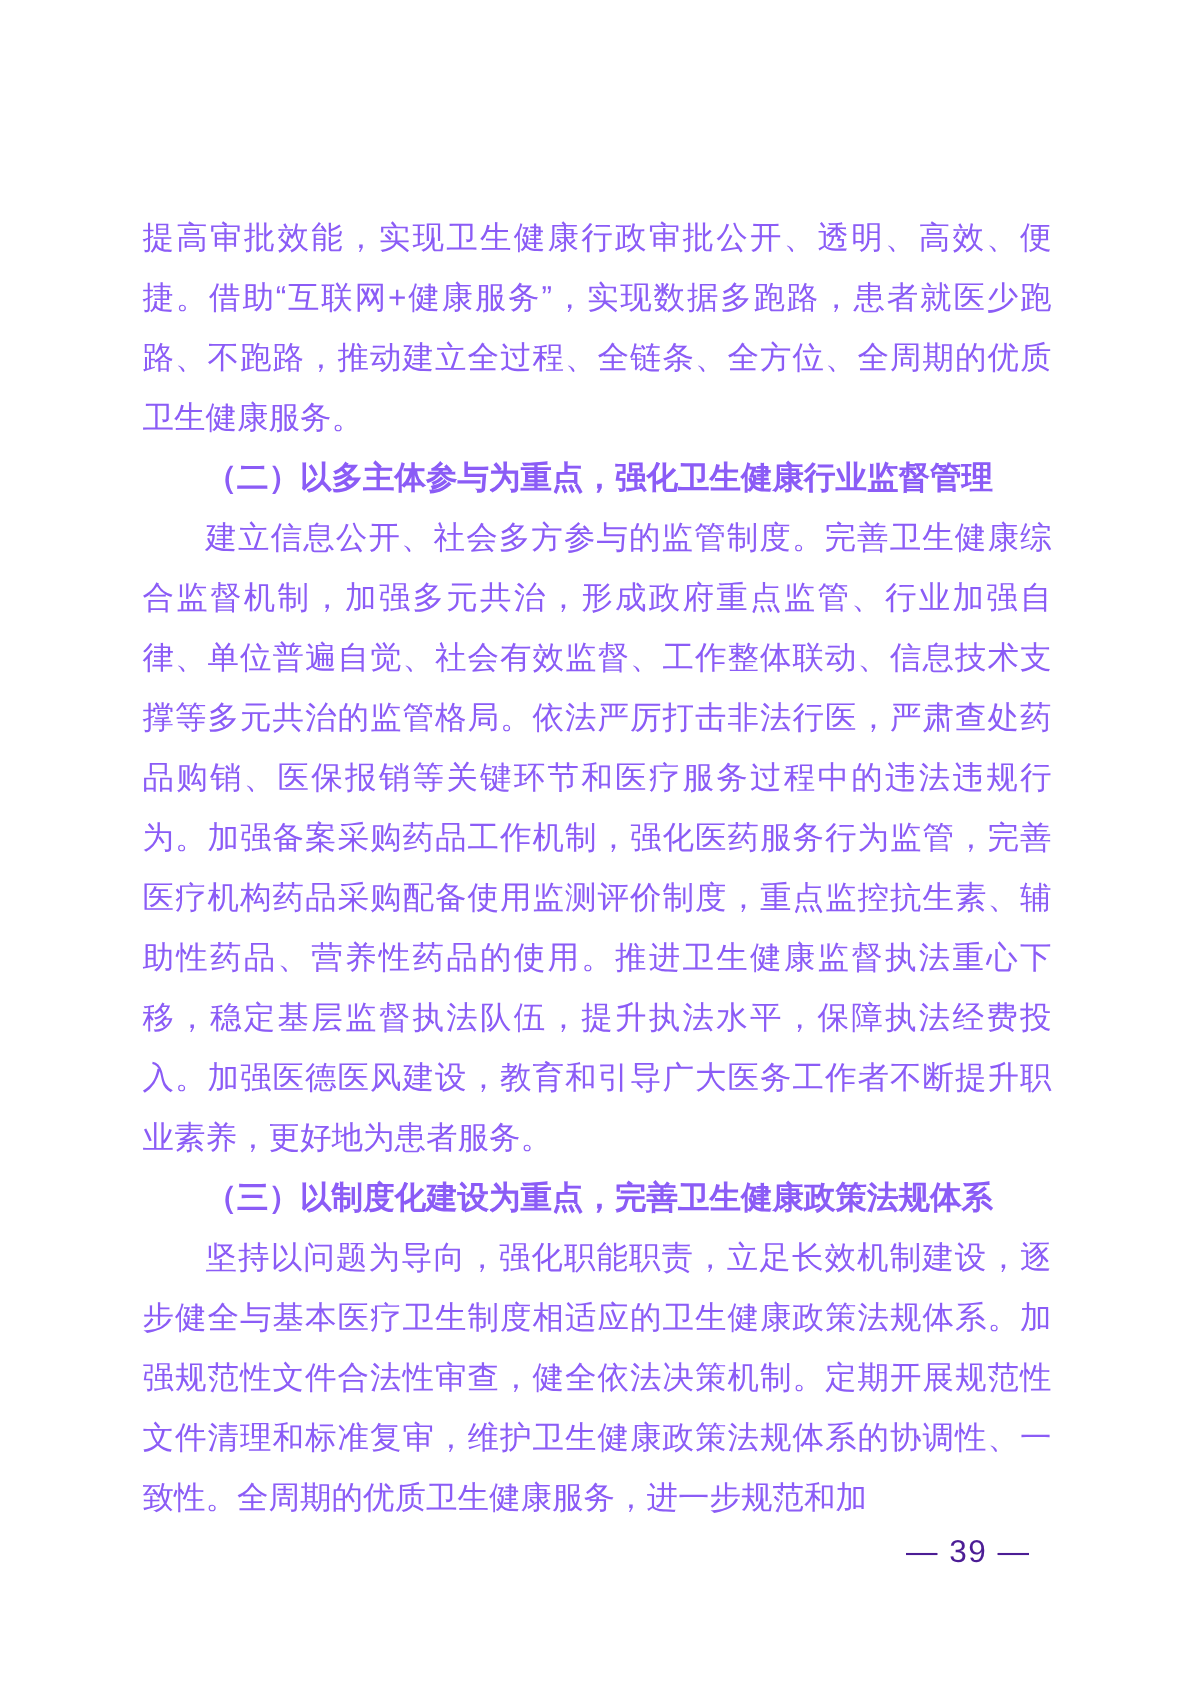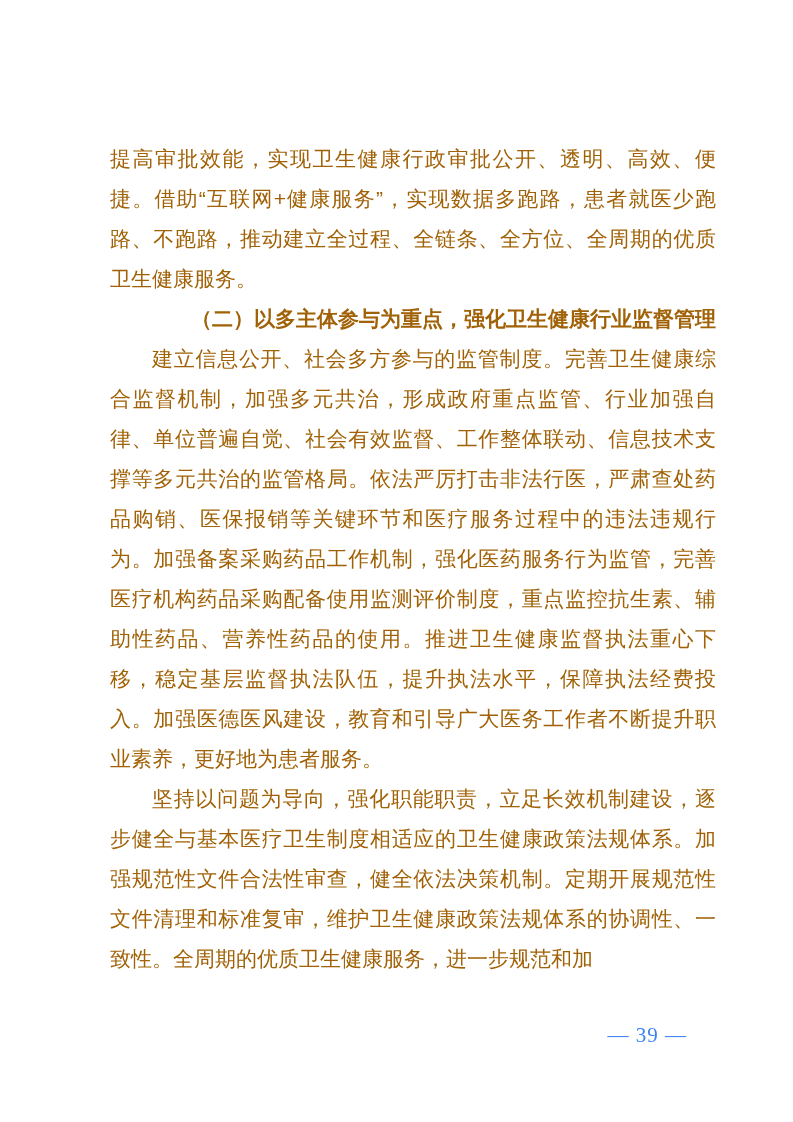--- a/index.html
+++ b/index.html
@@ -13,62 +13,62 @@
     height: 1122px;
     background: #ffffff;
     overflow: hidden;
     font-family: "Liberation Sans", sans-serif;
   }
   .content {
     position: absolute;
     left: 95px;
     top: 139px;
     width: 606px;
-    color: #a16207;
+    color: #8b5cf6;
     font-size: 21px;
     line-height: 40px;
     text-align: justify;
     text-justify: inter-character;
-    margin-left: 15px;
   }
   .content p {
     margin: 0;
     padding: 0;
     text-indent: 2em;
   }
   .content p.continued {
     text-indent: 0;
   }
   .content p.heading {
     font-weight: bold;
-    text-align: right;
+    text-align: left;
   }
   .page-footer {
     position: absolute;
     top: 1022px;
     right: 106px;
-    font-family: Liberation Serif, serif;
+    font-family: Liberation Sans, sans-serif;
     font-size: 21px;
     line-height: 26px;
-    color: #3b82f6;
+    color: #4c1d95;
     letter-spacing: 1px;
   }
 </style>
 </head>
 <body>
 
 <div class="page">
 
   <div class="content">
     <p class="continued">提高审批效能，实现卫生健康行政审批公开、透明、高效、便捷。借助“互联网+健康服务”，实现数据多跑路，患者就医少跑路、不跑路，推动建立全过程、全链条、全方位、全周期的优质卫生健康服务。</p>
 
     <p class="heading">（二）以多主体参与为重点，强化卫生健康行业监督管理</p>
 
     <p>建立信息公开、社会多方参与的监管制度。完善卫生健康综合监督机制，加强多元共治，形成政府重点监管、行业加强自律、单位普遍自觉、社会有效监督、工作整体联动、信息技术支撑等多元共治的监管格局。依法严厉打击非法行医，严肃查处药品购销、医保报销等关键环节和医疗服务过程中的违法违规行为。加强备案采购药品工作机制，强化医药服务行为监管，完善医疗机构药品采购配备使用监测评价制度，重点监控抗生素、辅助性药品、营养性药品的使用。推进卫生健康监督执法重心下移，稳定基层监督执法队伍，提升执法水平，保障执法经费投入。加强医德医风建设，教育和引导广大医务工作者不断提升职业素养，更好地为患者服务。</p>
 
+    <p class="heading">（三）以制度化建设为重点，完善卫生健康政策法规体系</p>
 
     <p>坚持以问题为导向，强化职能职责，立足长效机制建设，逐步健全与基本医疗卫生制度相适应的卫生健康政策法规体系。加强规范性文件合法性审查，健全依法决策机制。定期开展规范性文件清理和标准复审，维护卫生健康政策法规体系的协调性、一致性。全周期的优质卫生健康服务，进一步规范和加</p>
   </div>
 
   <div class="page-footer">
     <span>— 39 —</span>
   </div>
 
 </div>
 

